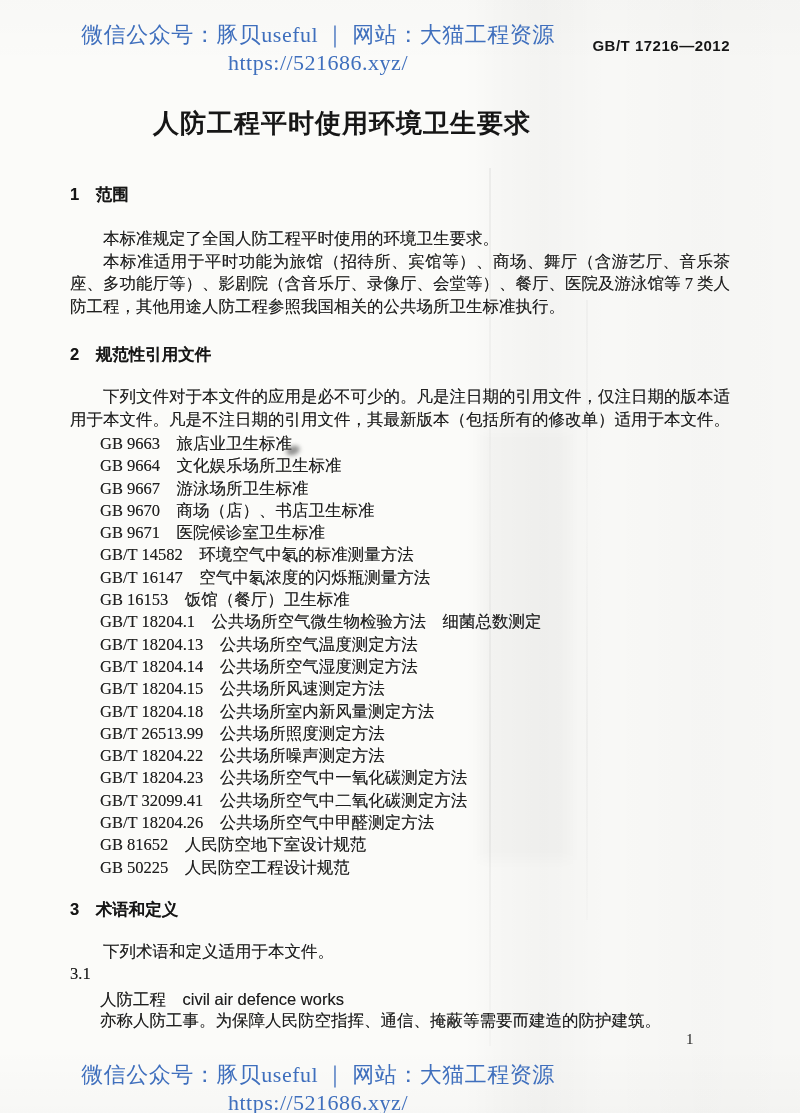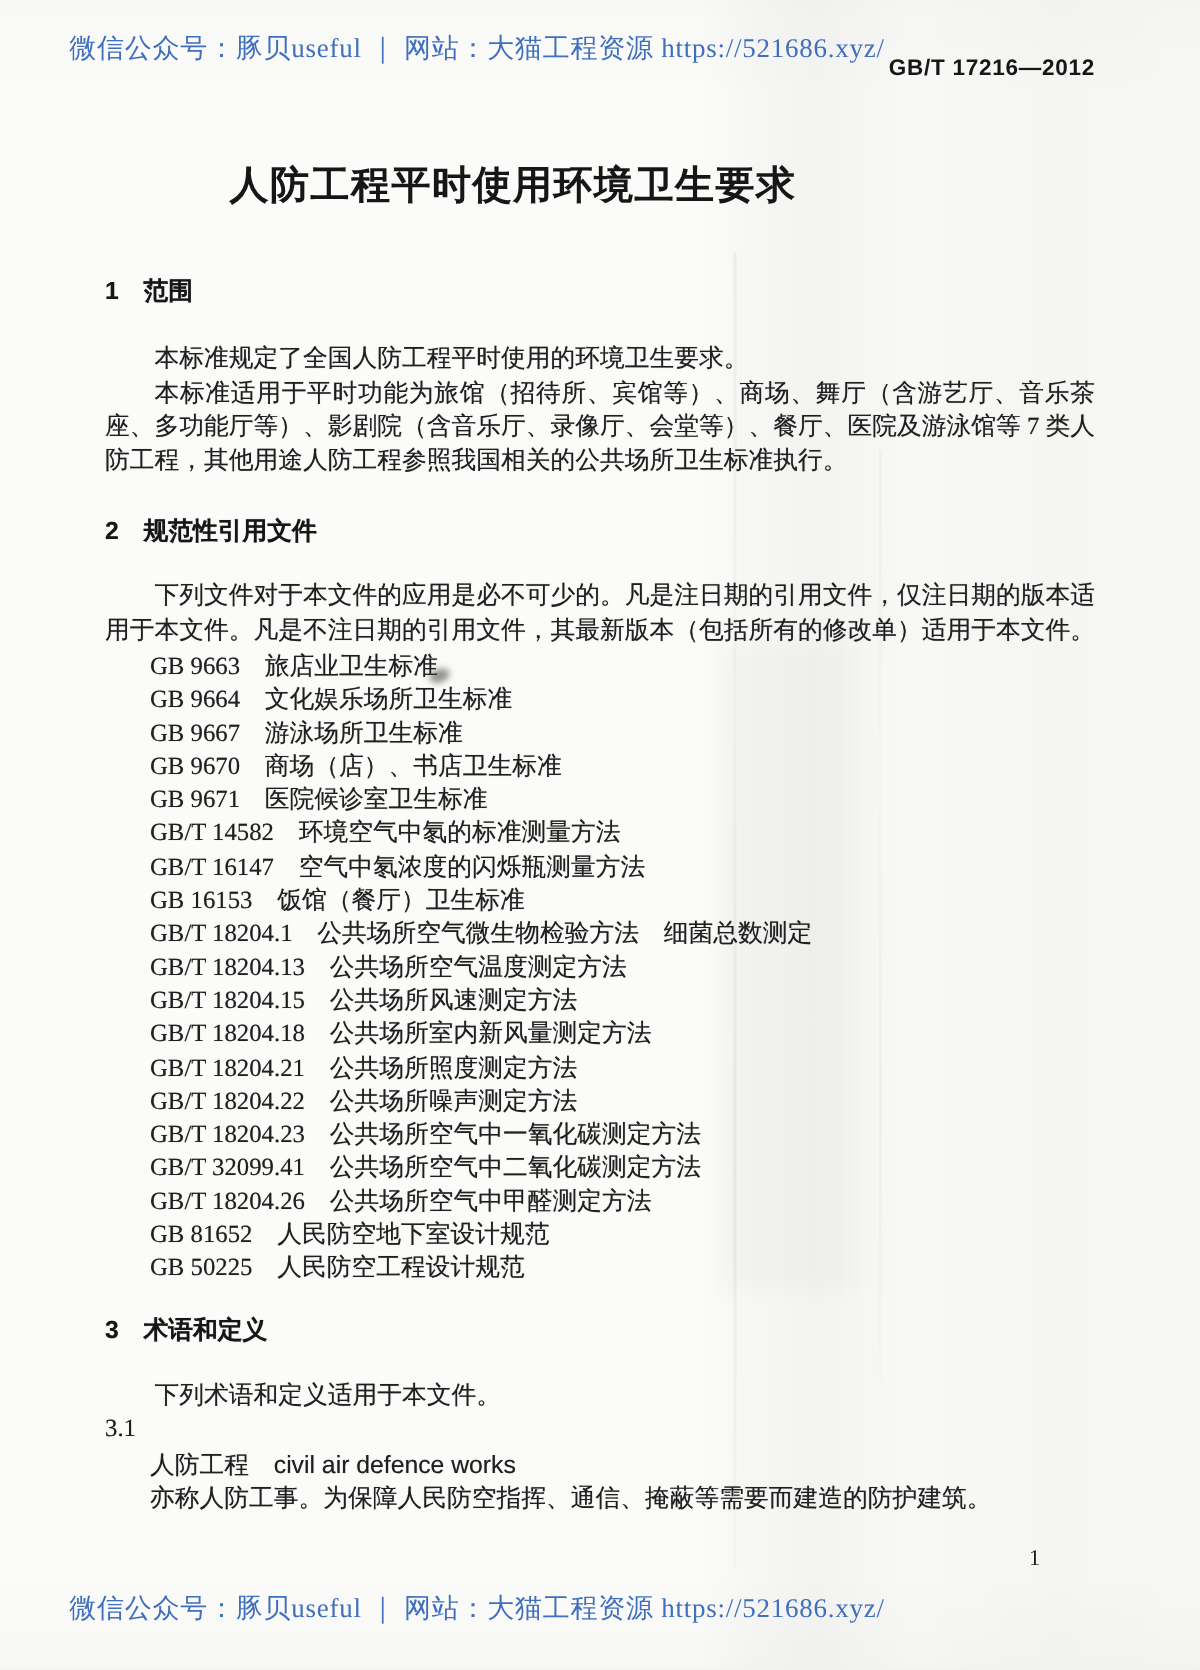--- a/index.html
+++ b/index.html
@@ -40,21 +40,21 @@
     width: 90px; height: 430px;
     background: rgba(0,0,0,0.02);
     filter: blur(6px);
     pointer-events: none;
   }
 
   .wm {
     position: absolute; left: 0; width: 636px;
     text-align: center;
     color: #3f6fbd;
-    font-size: 18px;
+    font-size: 22px;
     letter-spacing: 0.5px;
     font-family: "Liberation Serif", "DejaVu Serif", serif;
   }
   .wm-top { top: 20px; }
   .wm-bottom { top: 1060px; }
 
   .std-code {
     position: absolute; top: 37px; right: 70px;
     font-family: "Liberation Sans", "DejaVu Sans", sans-serif;
     font-weight: bold; font-size: 15px;
@@ -129,23 +129,24 @@
       <div class="ref-item">GB 9663　旅店业卫生标准</div>
       <div class="ref-item">GB 9664　文化娱乐场所卫生标准</div>
       <div class="ref-item">GB 9667　游泳场所卫生标准</div>
       <div class="ref-item">GB 9670　商场（店）、书店卫生标准</div>
       <div class="ref-item">GB 9671　医院候诊室卫生标准</div>
       <div class="ref-item">GB/T 14582　环境空气中氡的标准测量方法</div>
       <div class="ref-item">GB/T 16147　空气中氡浓度的闪烁瓶测量方法</div>
       <div class="ref-item">GB 16153　饭馆（餐厅）卫生标准</div>
       <div class="ref-item">GB/T 18204.1　公共场所空气微生物检验方法　细菌总数测定</div>
       <div class="ref-item">GB/T 18204.13　公共场所空气温度测定方法</div>
+      <div class="ref-item">GB/T 18204.14　公共场所空气湿度测定方法</div>
       <div class="ref-item">GB/T 18204.15　公共场所风速测定方法</div>
       <div class="ref-item">GB/T 18204.18　公共场所室内新风量测定方法</div>
-      <div class="ref-item">GB/T 18204.21　公共场所照度测定方法</div>
+      <div class="ref-item">GB/T 26513.99　公共场所照度测定方法</div>
       <div class="ref-item">GB/T 18204.22　公共场所噪声测定方法</div>
       <div class="ref-item">GB/T 18204.23　公共场所空气中一氧化碳测定方法</div>
       <div class="ref-item">GB/T 32099.41　公共场所空气中二氧化碳测定方法</div>
       <div class="ref-item">GB/T 18204.26　公共场所空气中甲醛测定方法</div>
       <div class="ref-item">GB 81652　人民防空地下室设计规范</div>
       <div class="ref-item">GB 50225　人民防空工程设计规范</div>
     </div>
 
     <h2 class="sec-h mt-sec3">3　术语和定义</h2>
     <p class="para indent mt-intro">下列术语和定义适用于本文件。</p>

